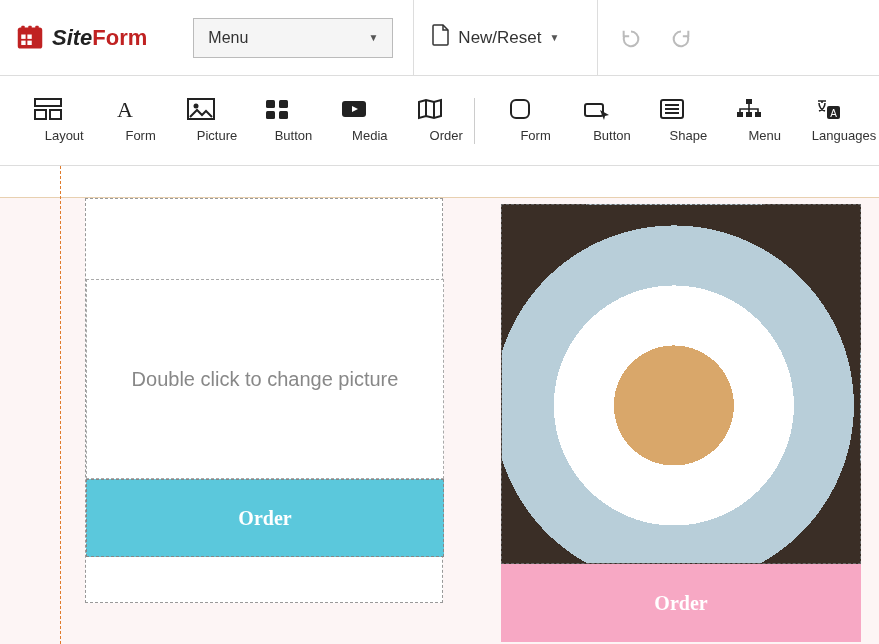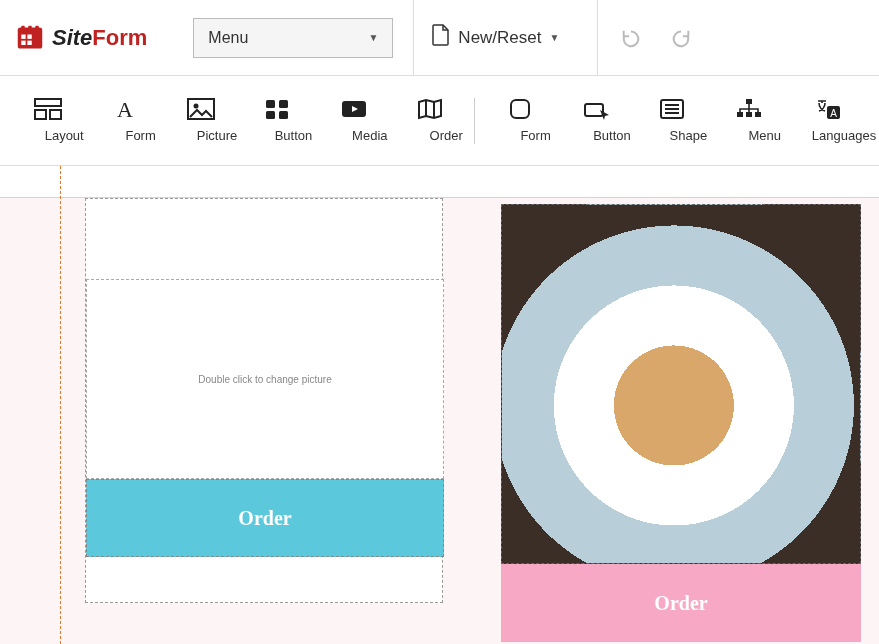--- a/index.html
+++ b/index.html
@@ -33,21 +33,21 @@
 .canvas-wrap { position: relative; height: 478px; background: #fdf5f5; overflow: hidden; }
 .canvas-rulerband { position: absolute; top: 0; left: 0; right: 0; height: 32px; background: #fff; border-bottom: 1px solid #e8d0b0; }
 .guide-v { position: absolute; top: 0; bottom: 0; width: 0; border-left: 1px dashed #e07a2a; }
 .canvas { position: absolute; left: 60px; top: 0; right: 0; bottom: 0; }
 
 
 .card { position: absolute; background: #fff; }
 .card-left { left: 25px; top: 32px; width: 358px; height: 405px; border: 1px dashed #999; }
 .card-right { left: 441px; top: 38px; width: 360px; }
 
-.ph-wrap { position: absolute; left: 0; top: 80px; width: 358px; height: 200px; border: 1px dashed #aaa; display: flex; align-items: center; justify-content: center; color: #888; font-size: 10px; background: #fff; }
+.ph-wrap { position: absolute; left: 0; top: 80px; width: 358px; height: 200px; border: 1px dashed #aaa; display: flex; align-items: center; justify-content: center; color: #888; font-size: 20px; background: #fff; }
 
 .btn-order-left { position: absolute; left: 0; top: 280px; width: 358px; height: 78px; background: #5bc8dc; border: 1px dashed #888; display: flex; align-items: center; justify-content: center; color: #fff; font-weight: 700; font-size: 20px; font-family: Georgia, serif; cursor: pointer; }
 
 .img-coffee { width: 360px; height: 360px; border: 1px dashed #666; background: radial-gradient(circle at 48% 56%, #d9a76a 0 60px, #fff 60px 120px, #b8ced9 120px 180px, #3a2e26 180px 400px); cursor: pointer; }
 .btn-order-right { width: 360px; height: 78px; background: #f7a8c4; display: flex; align-items: center; justify-content: center; color: #fff; font-weight: 700; font-size: 20px; font-family: Georgia, serif; cursor: pointer; }
 </style>
 </head>
 <body>
 
 <div class="topbar">

